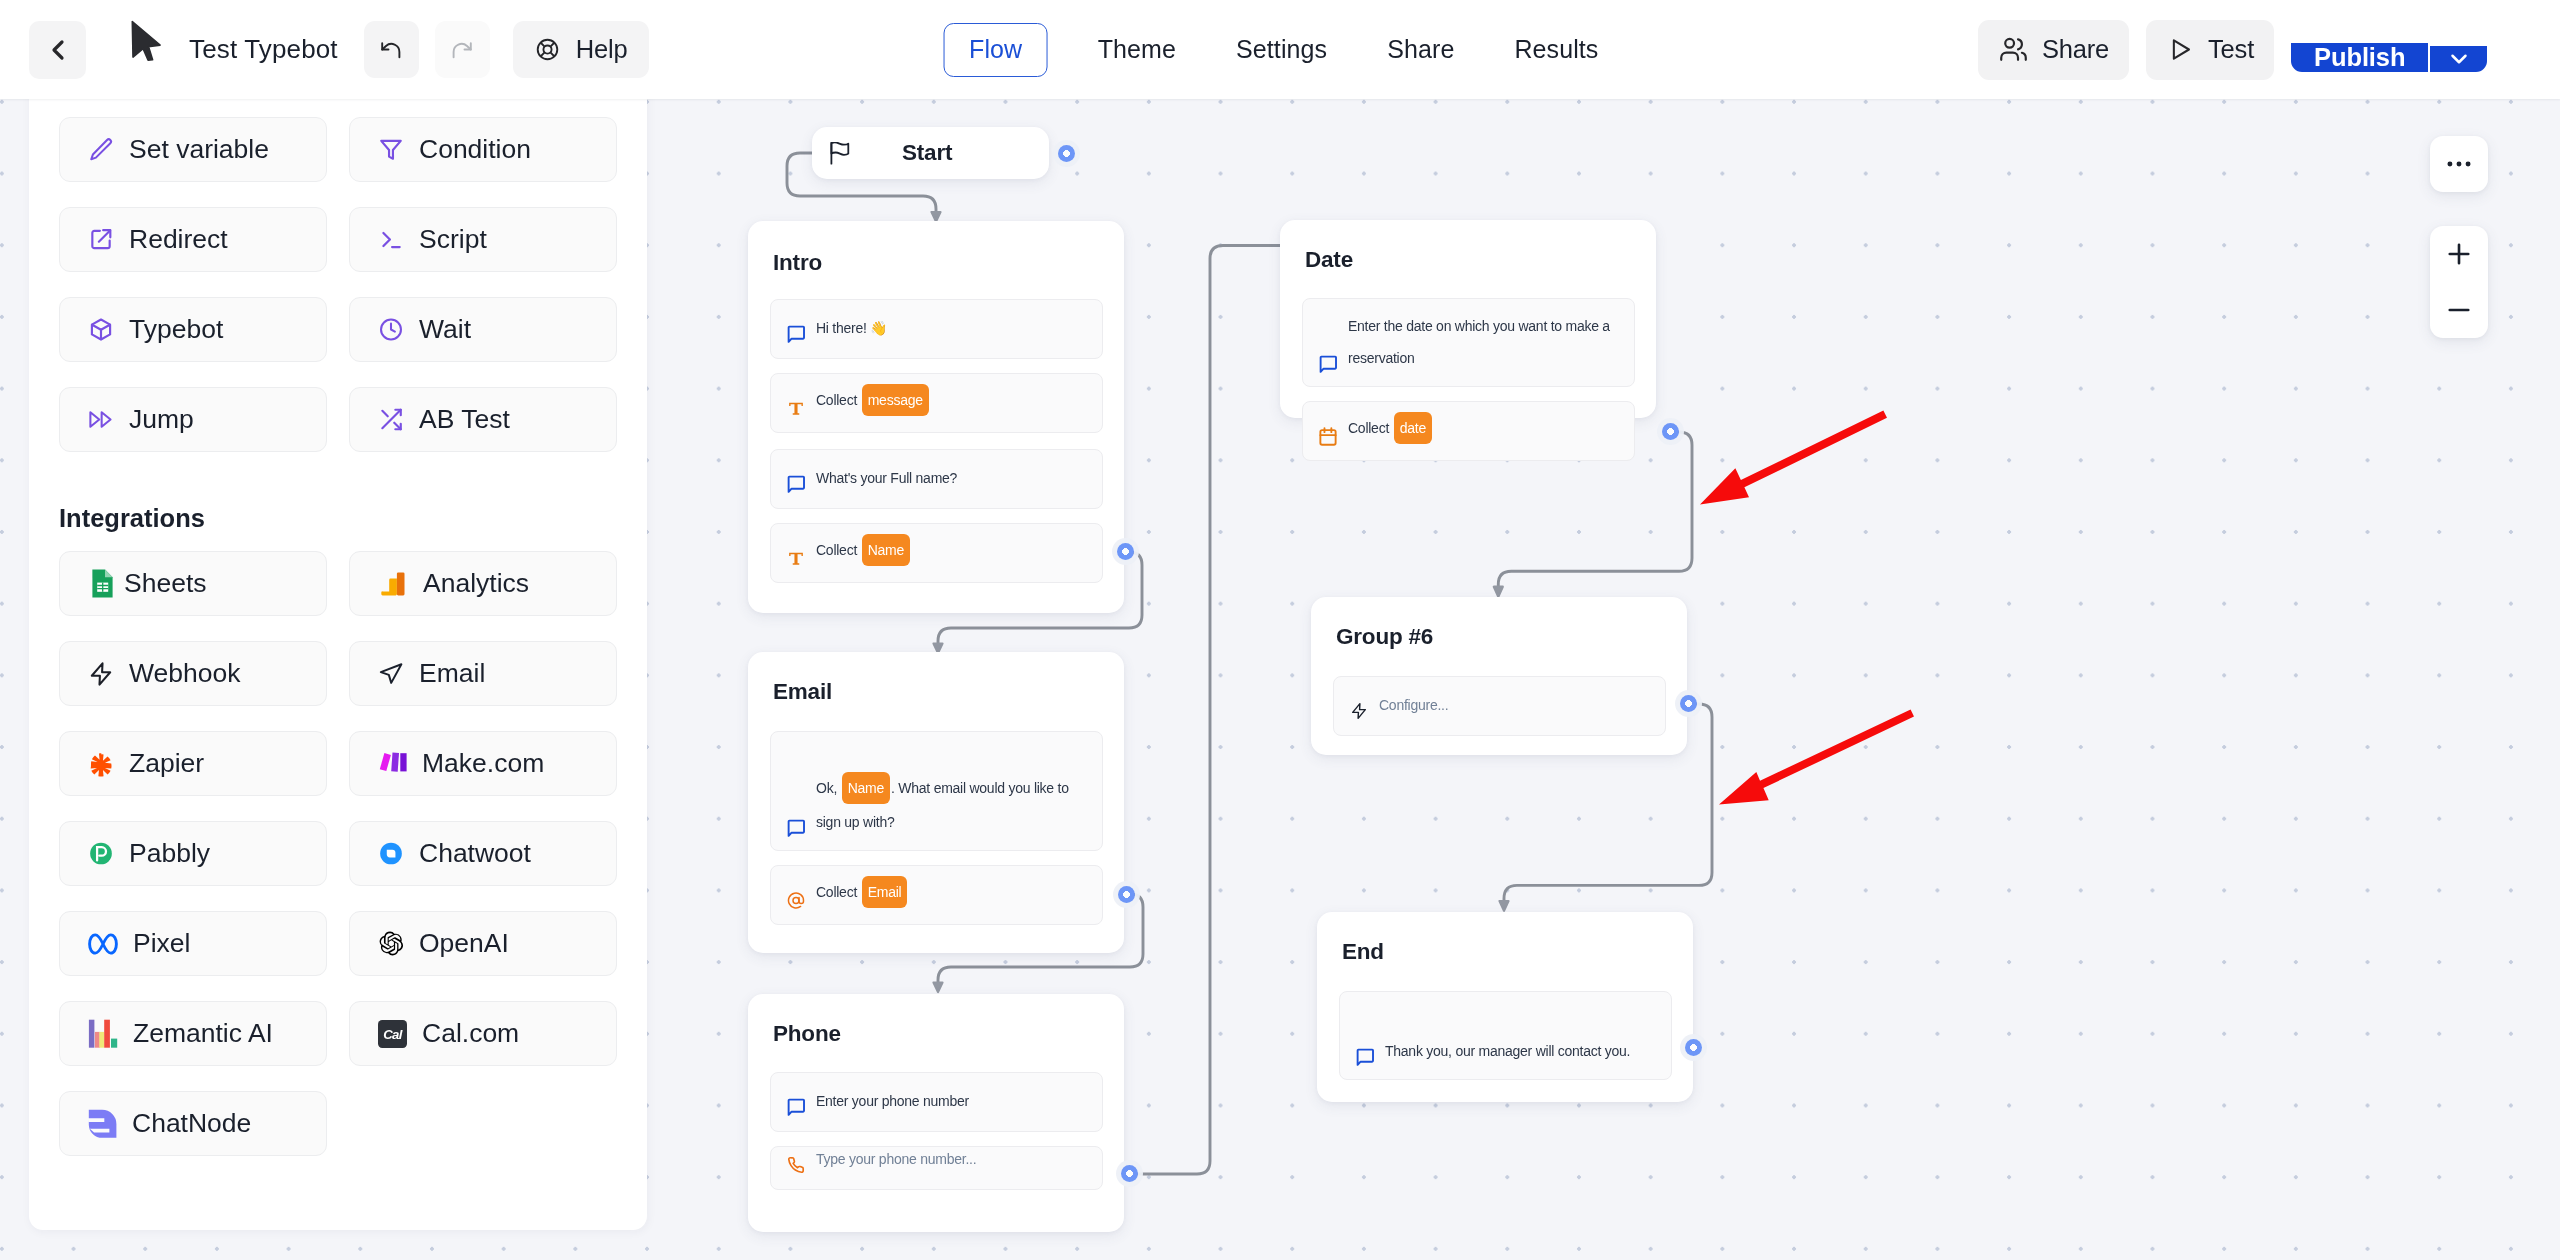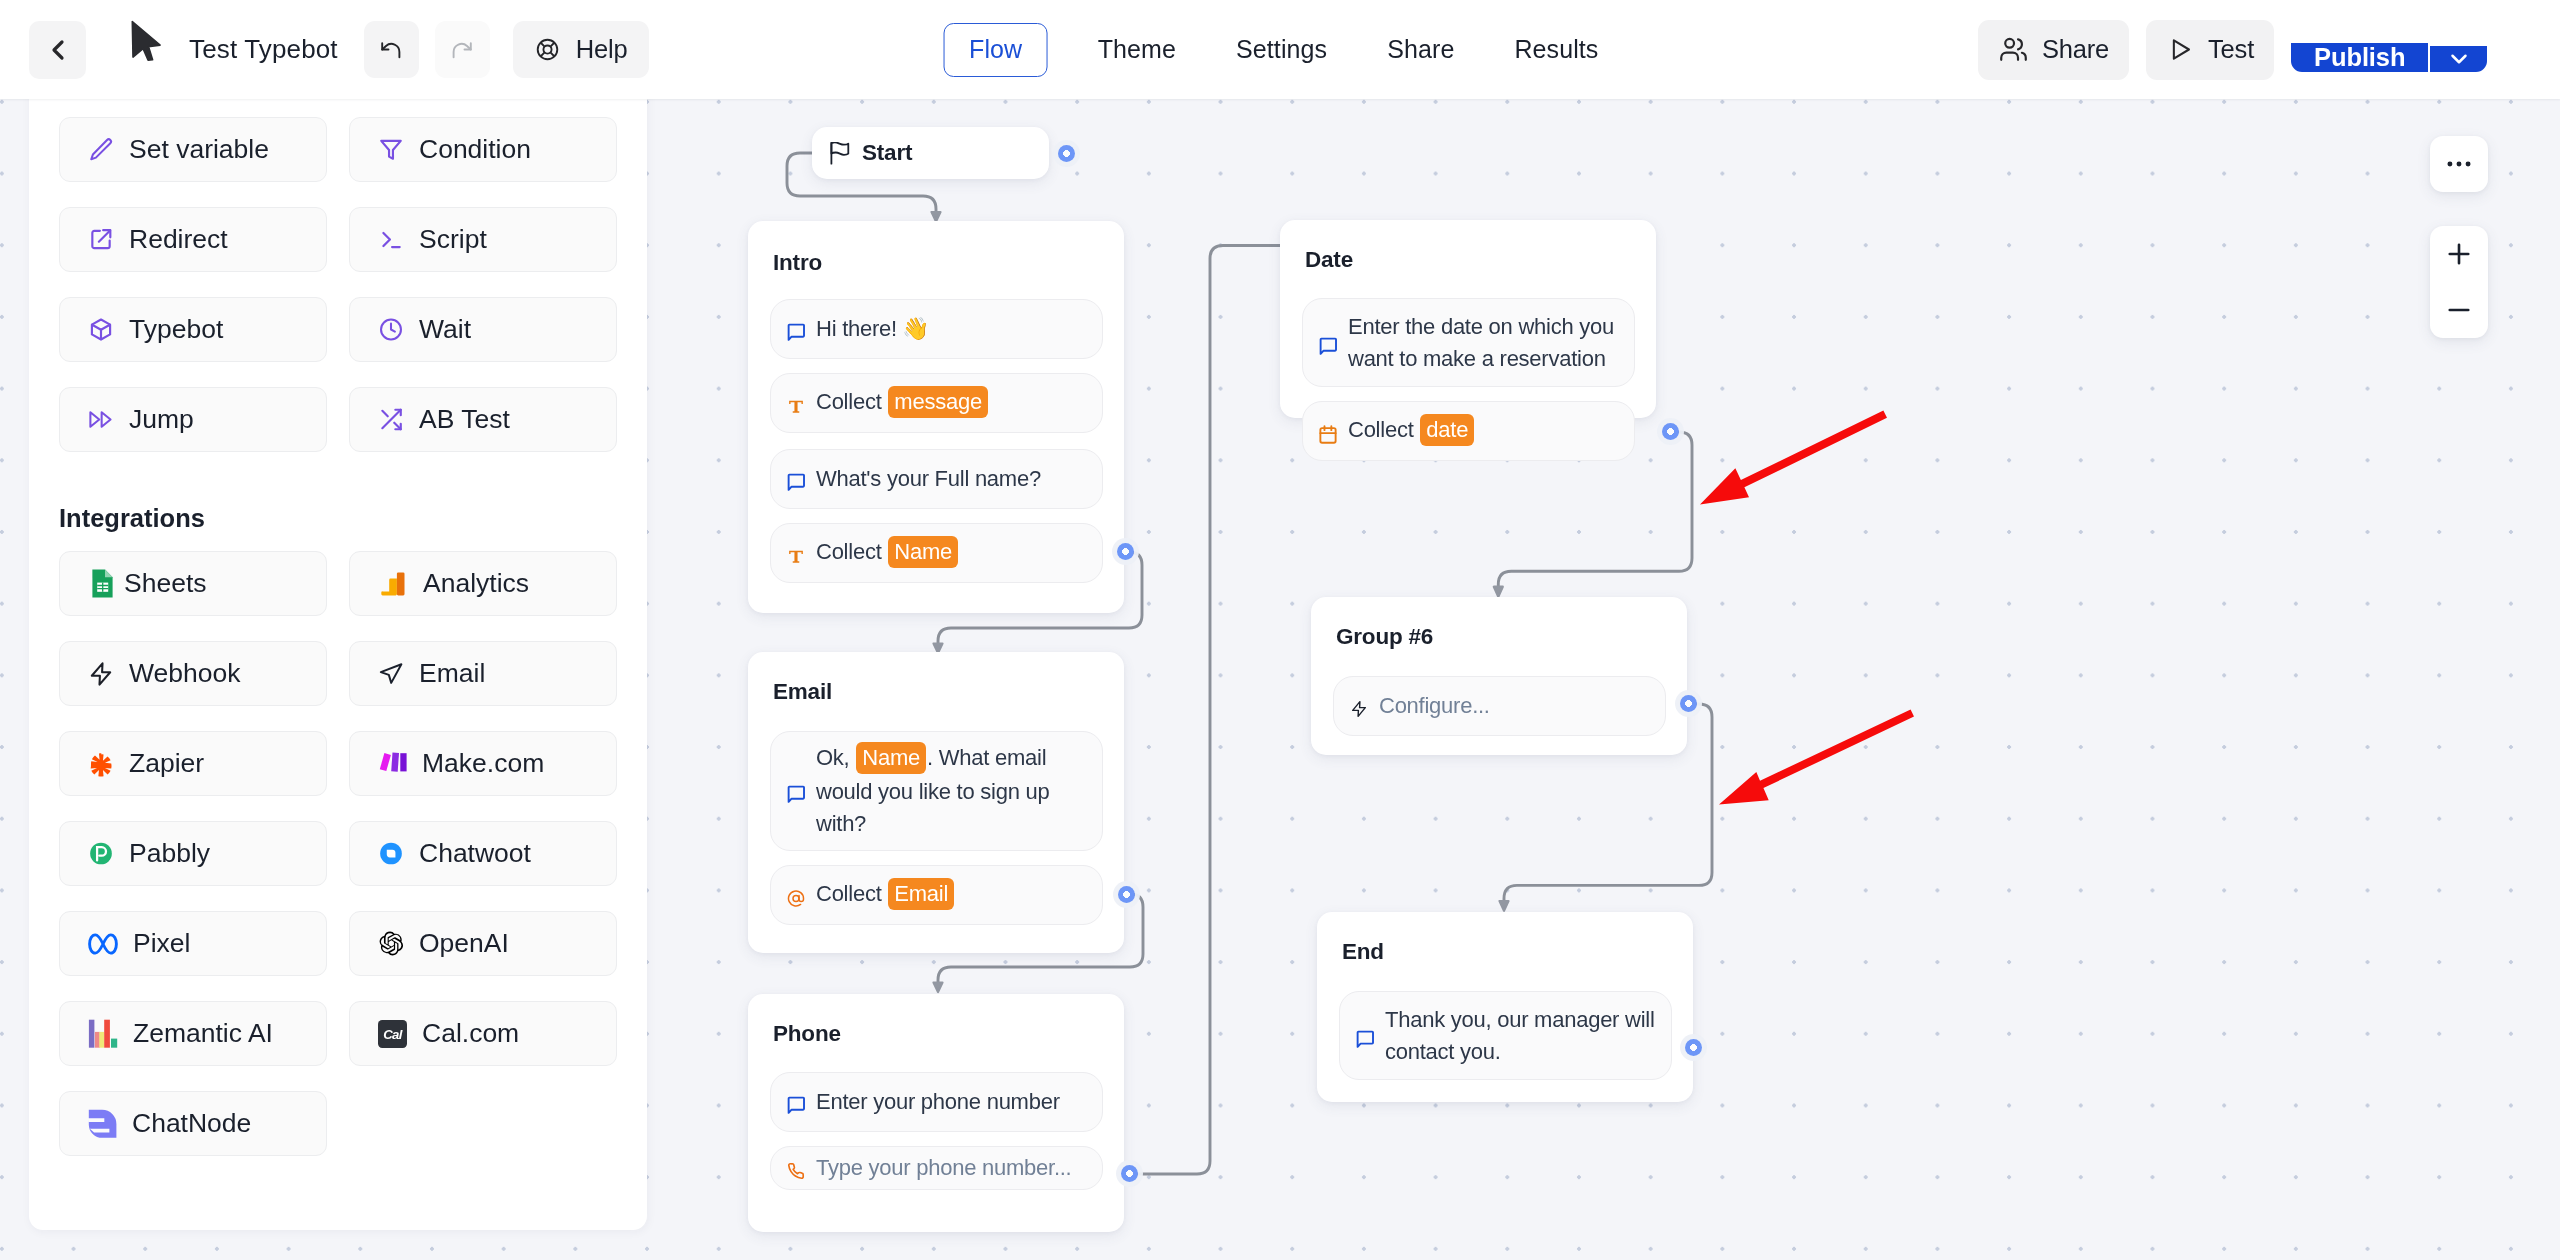--- a/index.html
+++ b/index.html
@@ -84,26 +84,27 @@
   .side-item.c0 { left:0; }
   .side-item.c1 { left:290px; }
   .side-item .ic { width:26px; height:26px; display:flex; align-items:center; justify-content:center; flex:none; margin-left:28px;font-style:italic; }
   .side-item .lbl { margin-left:15px; }
   .side-heading { position:absolute; left:30px; font-size:25.5px; font-weight:bold; color:#1a202c; }
 
   
   .node {
     position:absolute; background:#fff; border-radius:15px; z-index:5;
     box-shadow: 0 4px 14px rgba(70,80,110,0.09), 0 1px 4px rgba(70,80,110,0.05);
+    gap: 40px;
   }
   .node-title { position:absolute; font-size:22.5px; font-weight:bold; color:#1a202c; letter-spacing:-0.2px; }
   .blk {
-    position:absolute; border:1px solid #ececef; border-radius:20px; background:#fafafb;
-    display:flex; align-items:center;
-    font-size:22px; color:#2d3748; line-height:32px; letter-spacing:-0.25px;
+    position:absolute; border:1px solid #ececef; border-radius:8px; background:#fafafb;
+    display:flex; align-items:flex-end;
+    font-size:14px; color:#2d3748; line-height:32px; letter-spacing:-0.25px;
   }
   .blk .ic { flex:none; width:18px; height:20px; display:flex; align-items:center; justify-content:center; margin-top:6px; }
   .blk .tx { margin-left:11px; }
   .vchip {
     background:#f5881f; color:#fff; border-radius:6px; padding:0 6px; display:inline-block;
     line-height:32px; margin:0 1px; position:relative; top:-2px; vertical-align:-2px;
   }
   .muted { color:#718096; }
   .handle {
     position:absolute; width:17px; height:17px; border-radius:50%; z-index:8;

